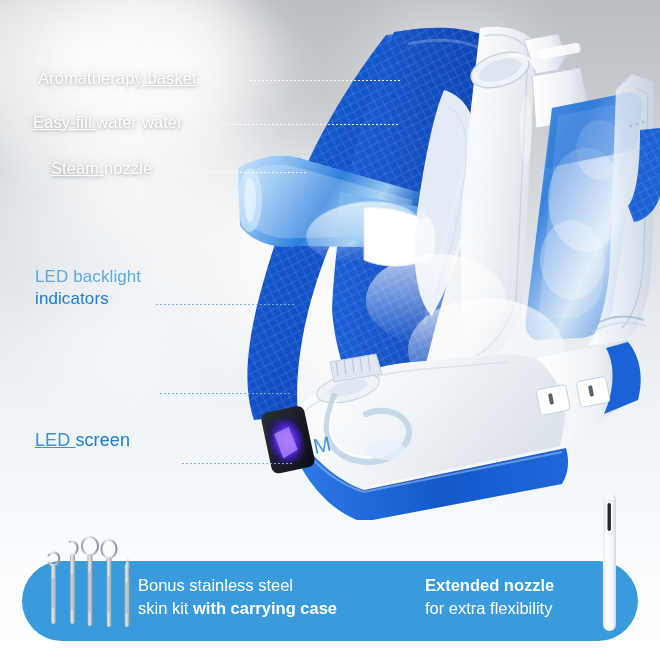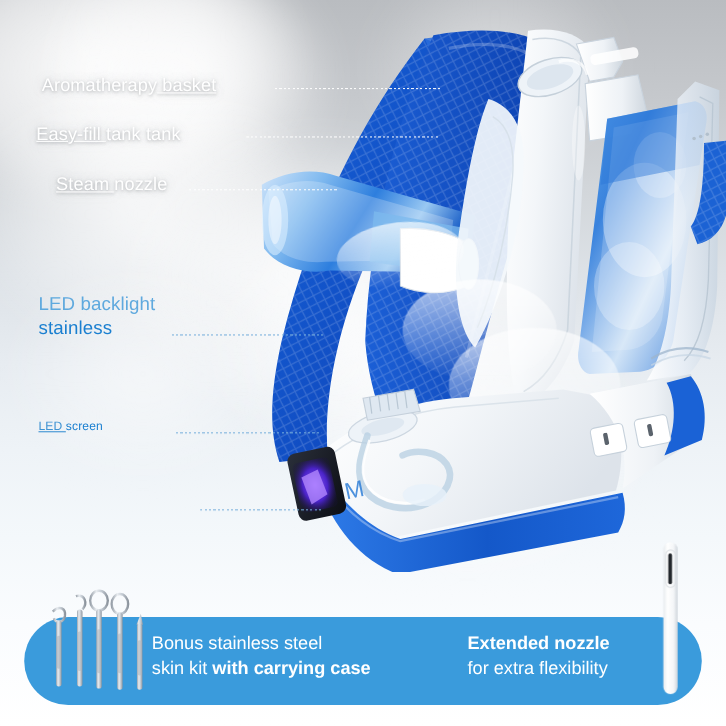--- a/index.html
+++ b/index.html
@@ -32,21 +32,21 @@
   .product svg{display:block;}
 
   
   .label{position:absolute;white-space:nowrap;line-height:1.28;}
   .label .t{display:inline;text-decoration:underline;}
   .label .b{font-weight:normal;}
   .label-white{color:#ffffff;font-size:16.5px;letter-spacing:.1px;
     text-shadow:0 1px 3px rgba(90,95,100,.42),0 0 10px rgba(120,125,130,.25);}
   .label-blue{font-size:17px;letter-spacing:.1px;color:#5FA9DE;}
   .label-blue .b{color:#1A7FD0;}
-  .label-blue2{font-size:11px;letter-spacing:.1px;color:#3F93D3;}
+  .label-blue2{font-size:18px;letter-spacing:.1px;color:#3F93D3;margin-top:48px;}
   .label-blue2 .b{color:#1A7FD0;}
 
   .leader{position:absolute;height:1px;pointer-events:none;}
   .leader-white{background-image:repeating-linear-gradient(to right,rgba(255,255,255,.92) 0 2px,rgba(255,255,255,0) 2px 4px);}
   .leader-blue{background-image:repeating-linear-gradient(to right,rgba(120,175,220,.95) 0 2px,rgba(120,175,220,0) 2px 4px);}
 
   
   .banner{
     position:absolute;left:22px;top:561px;width:616px;height:80px;
     border-radius:40px;background:#3A9BDC;
@@ -285,32 +285,32 @@
       </g>
     </svg>
   </div>
 
   <div class="label label-white" style="left:38px;top:68px;">
     <span class="b">Aromatherapy</span><span class="t"> basket</span>
   </div>
   <div class="leader leader-white" style="left:250px;top:80px;width:150px;"></div>
 
   <div class="label label-white" style="left:33px;top:112px;">
-    <span class="t">Easy-fill </span><span class="b">tank tank</span>
+    <span class="t">Easy-fill </span><span class="b">water water</span>
   </div>
   <div class="leader leader-white" style="left:224px;top:124px;width:176px;"></div>
 
   <div class="label label-white" style="left:51px;top:158px;">
     <span class="t">Steam </span><span class="b">nozzle</span>
   </div>
   <div class="leader leader-white" style="left:172px;top:172px;width:136px;"></div>
 
   <div class="label label-blue" style="left:35px;top:266px;">
     <div>LED backlight</div>
-    <div class="b">stainless</div>
+    <div class="b">indicators</div>
   </div>
   <div class="leader leader-blue" style="left:156px;top:304px;width:140px;"></div>
 
   <div class="label label-blue2" style="left:35px;top:381px;">
     <span class="t">LED </span><span class="b">screen</span>
   </div>
   <div class="leader leader-blue" style="left:160px;top:393px;width:132px;"></div>
 
   <div class="label label-blue2" style="left:35px;top:425px;">
   </div>

